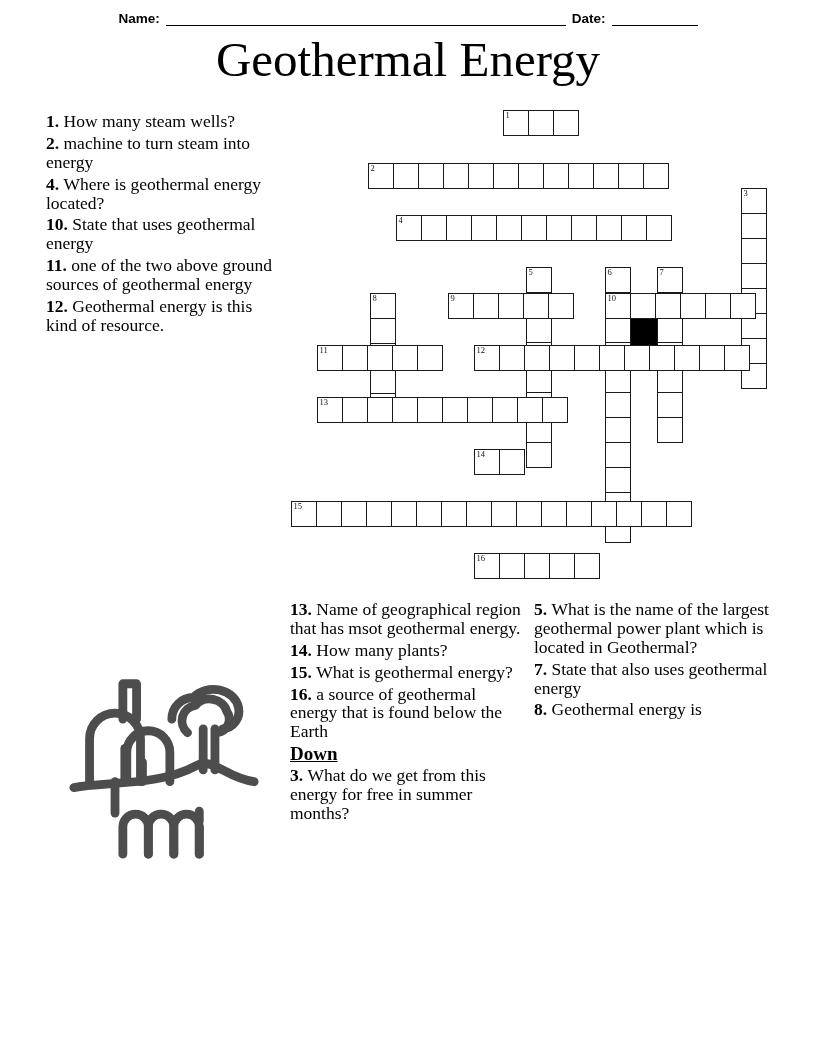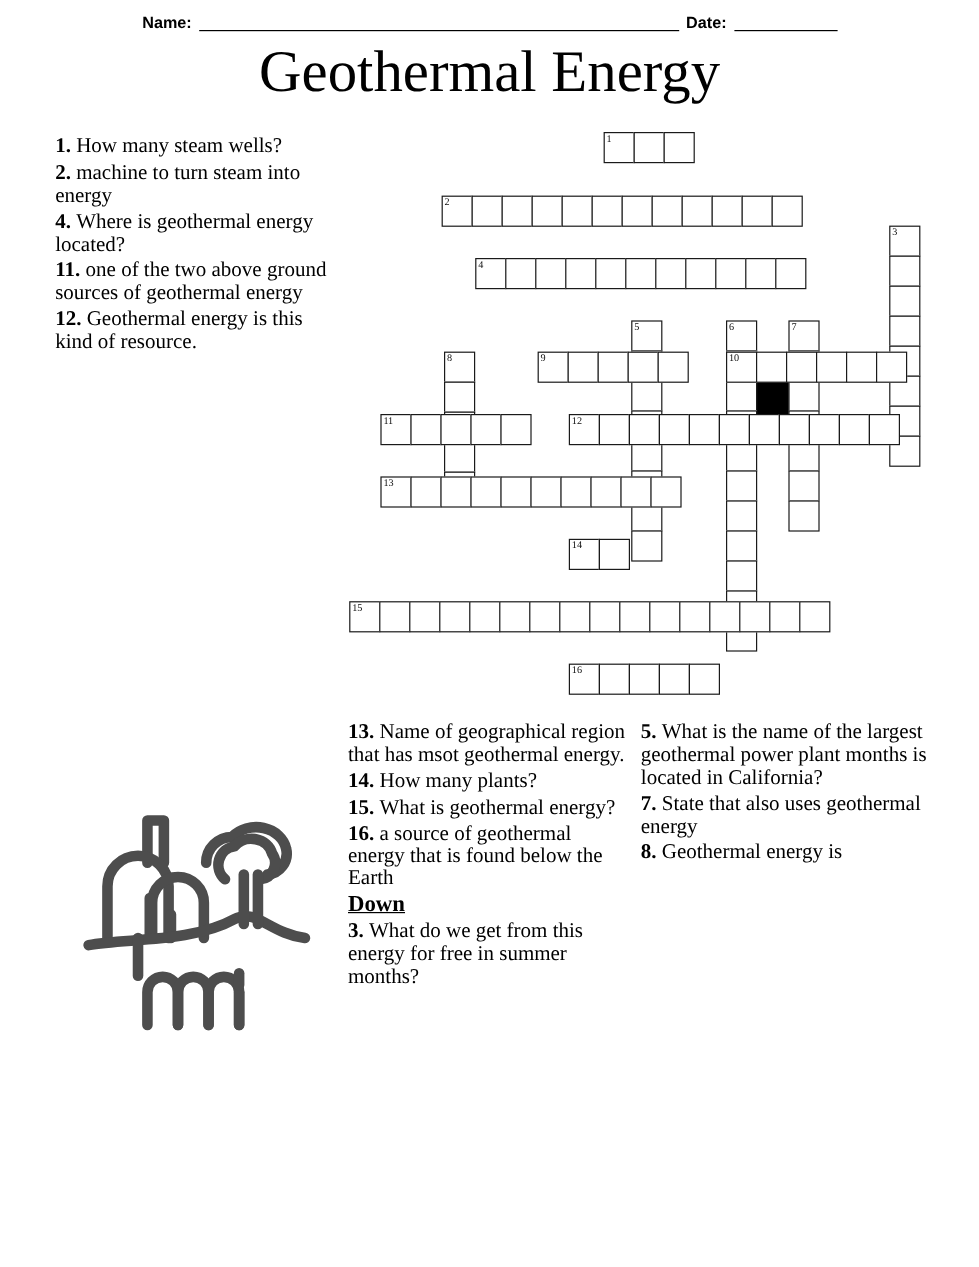--- a/index.html
+++ b/index.html
@@ -133,33 +133,34 @@
   <span class="lbl">Date:</span>
   <span class="rule-short"></span>
 </div>
 
 <div class="title">Geothermal Energy</div>
 
 <div class="cluecol" id="clues-across">
     <span class="clue"><span class="num">1. </span><span>How many steam wells?</span></span>
     <span class="clue"><span class="num">2. </span><span>machine to turn steam into energy</span></span>
     <span class="clue"><span class="num">4. </span><span>Where is geothermal energy located?</span></span>
+    <span class="clue"><span class="num">10. </span><span>State that uses geothermal energy</span></span>
     <span class="clue"><span class="num">11. </span><span>one of the two above ground sources of geothermal energy</span></span>
     <span class="clue"><span class="num">12. </span><span>Geothermal energy is this kind of resource.</span></span>
   </div>
 <div class="cluecol" id="clues-mid">
     <span class="clue"><span class="num">13. </span><span>Name of geographical region that has msot geothermal energy.</span></span>
     <span class="clue"><span class="num">14. </span><span>How many plants?</span></span>
     <span class="clue"><span class="num">15. </span><span>What is geothermal energy?</span></span>
     <span class="clue"><span class="num">16. </span><span>a source of geothermal energy that is found below the Earth</span></span>
     <span class="head">Down</span>
     <span class="clue"><span class="num">3. </span><span>What do we get from this energy for free in summer months?</span></span>
   </div>
 <div class="cluecol" id="clues-right">
-    <span class="clue"><span class="num">5. </span><span>What is the name of the largest geothermal power plant months is located in California?</span></span>
+    <span class="clue"><span class="num">5. </span><span>What is the name of the largest geothermal power plant which is located in Geothermal?</span></span>
     <span class="clue"><span class="num">7. </span><span>State that also uses geothermal energy</span></span>
     <span class="clue"><span class="num">8. </span><span>Geothermal energy is</span></span>
   </div>
 
 <div id="grid">
     <div class="cell" style="left: 503px; top: 110px;">
       <span class="cnum">1</span>
     </div>
     <div class="cell" style="left: 528px; top: 110px;"></div>
     <div class="cell" style="left: 553px; top: 110px;"></div>

